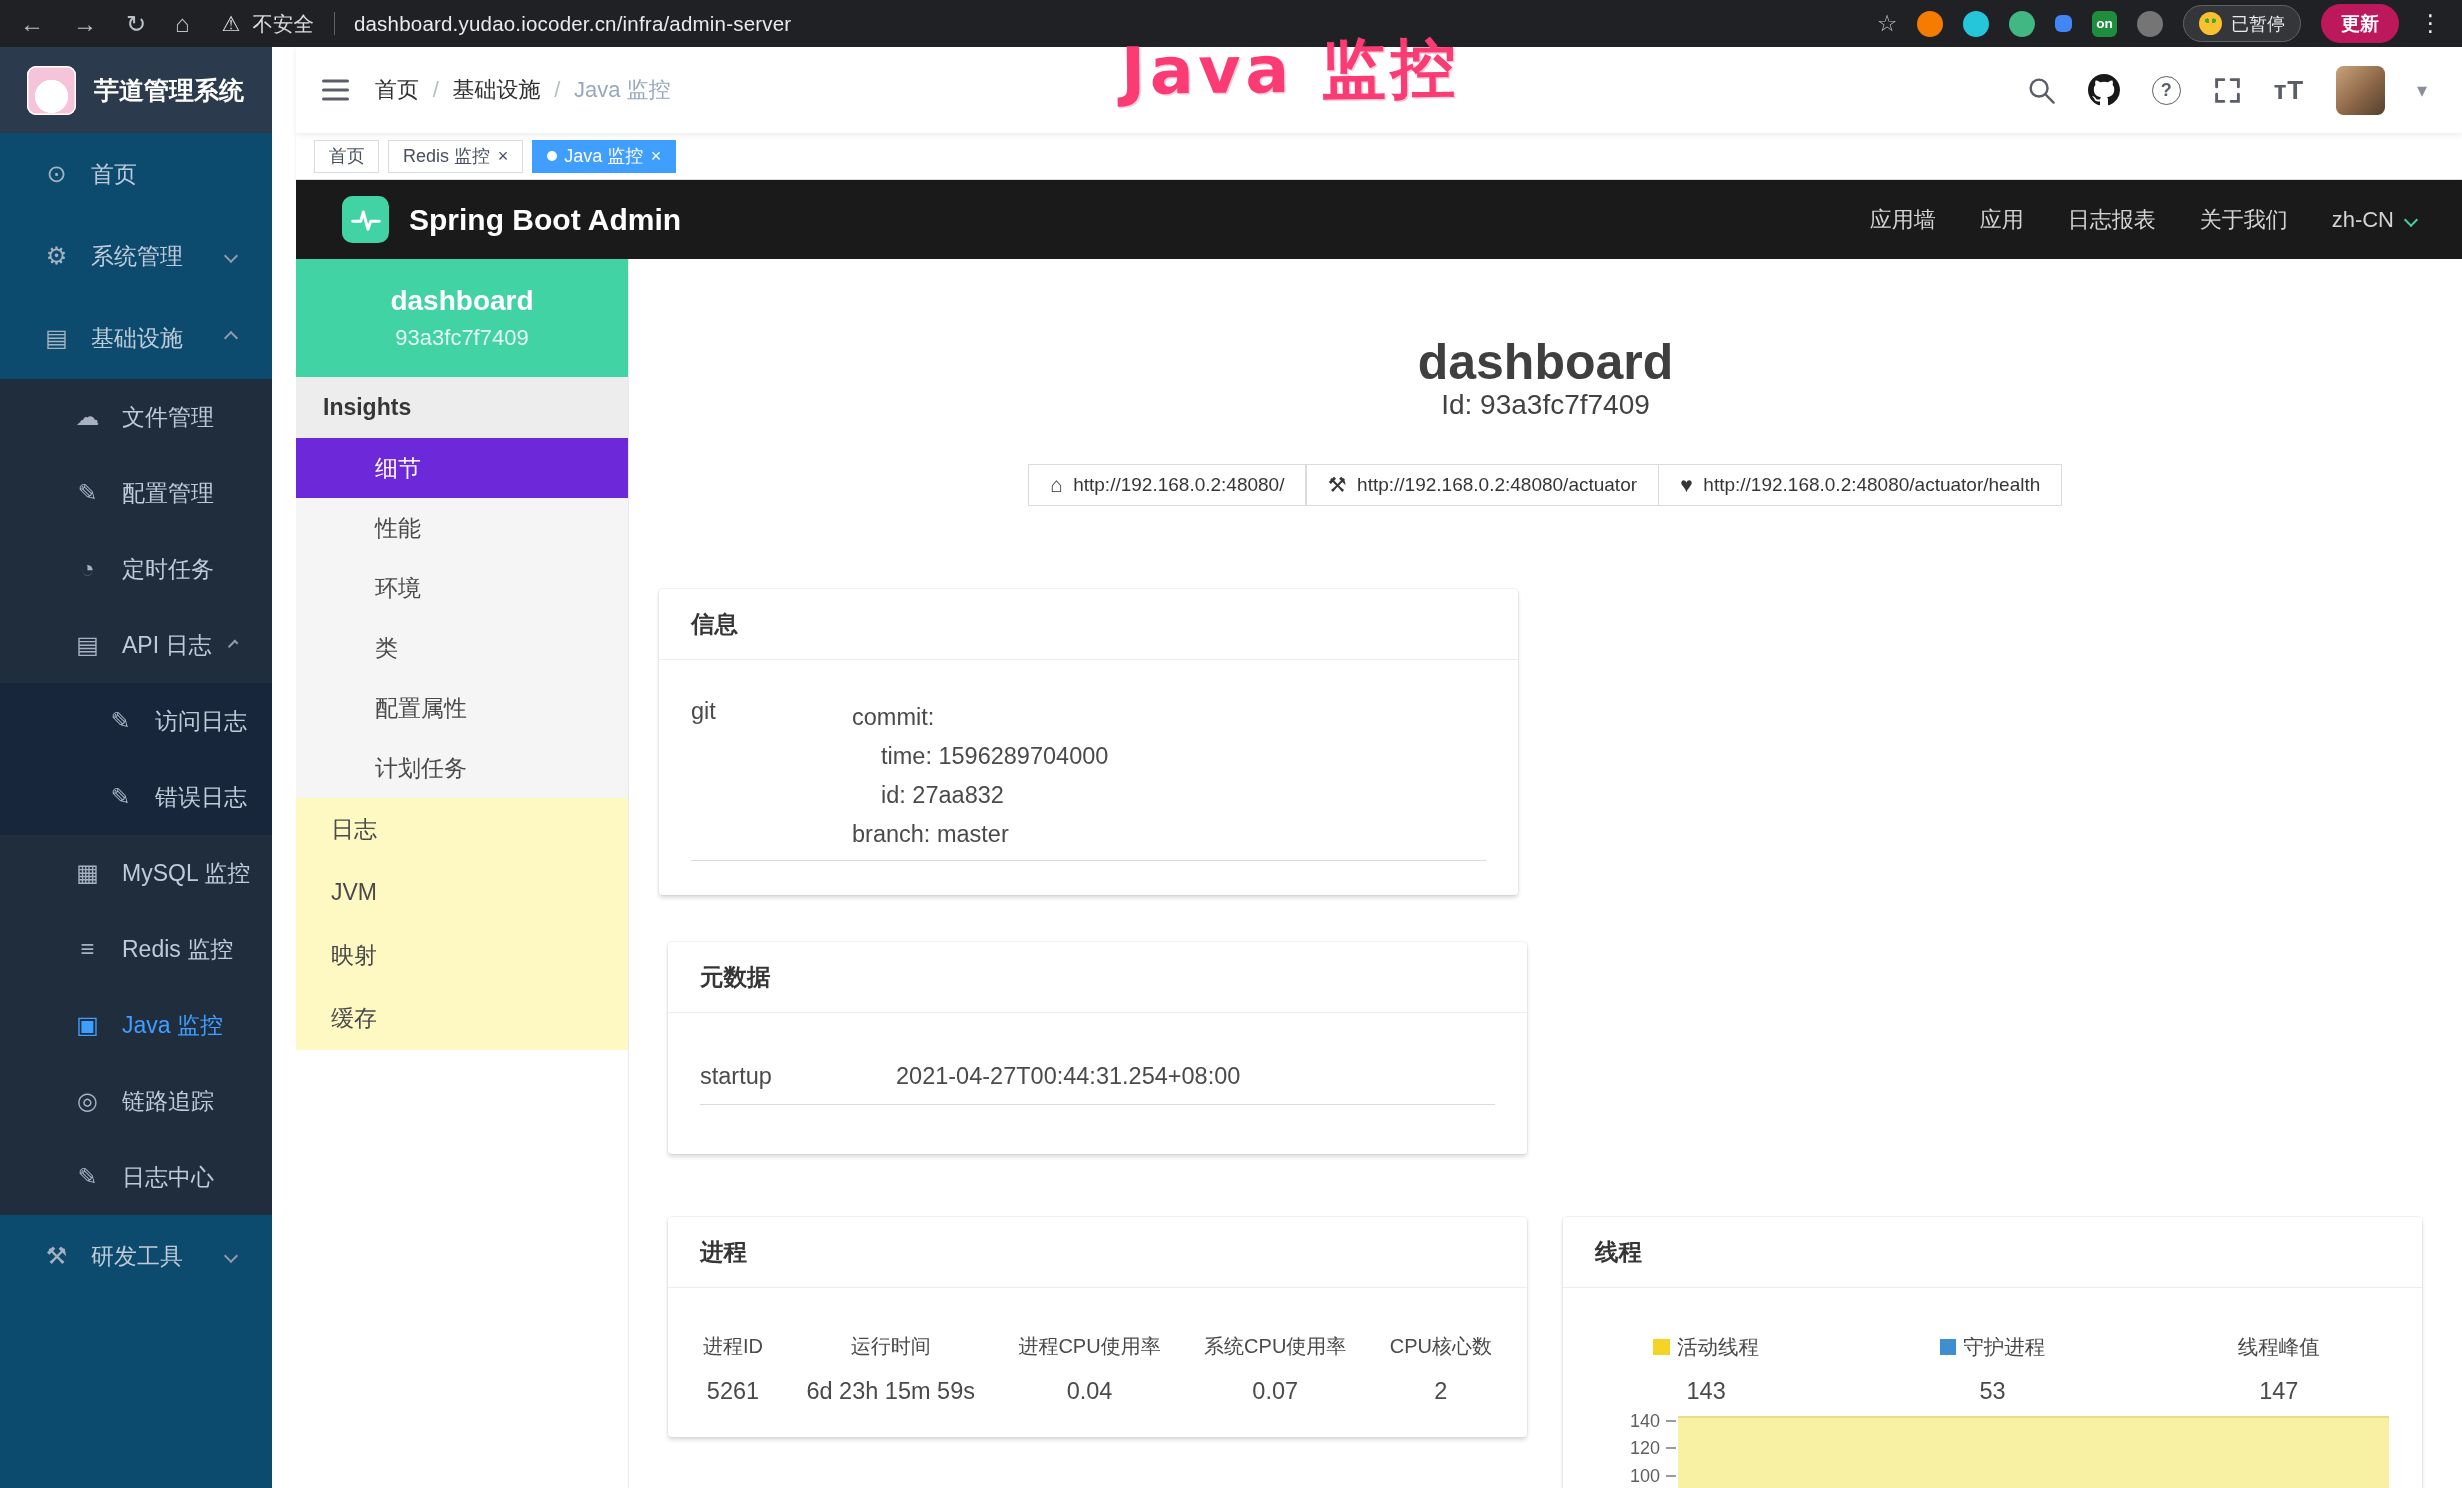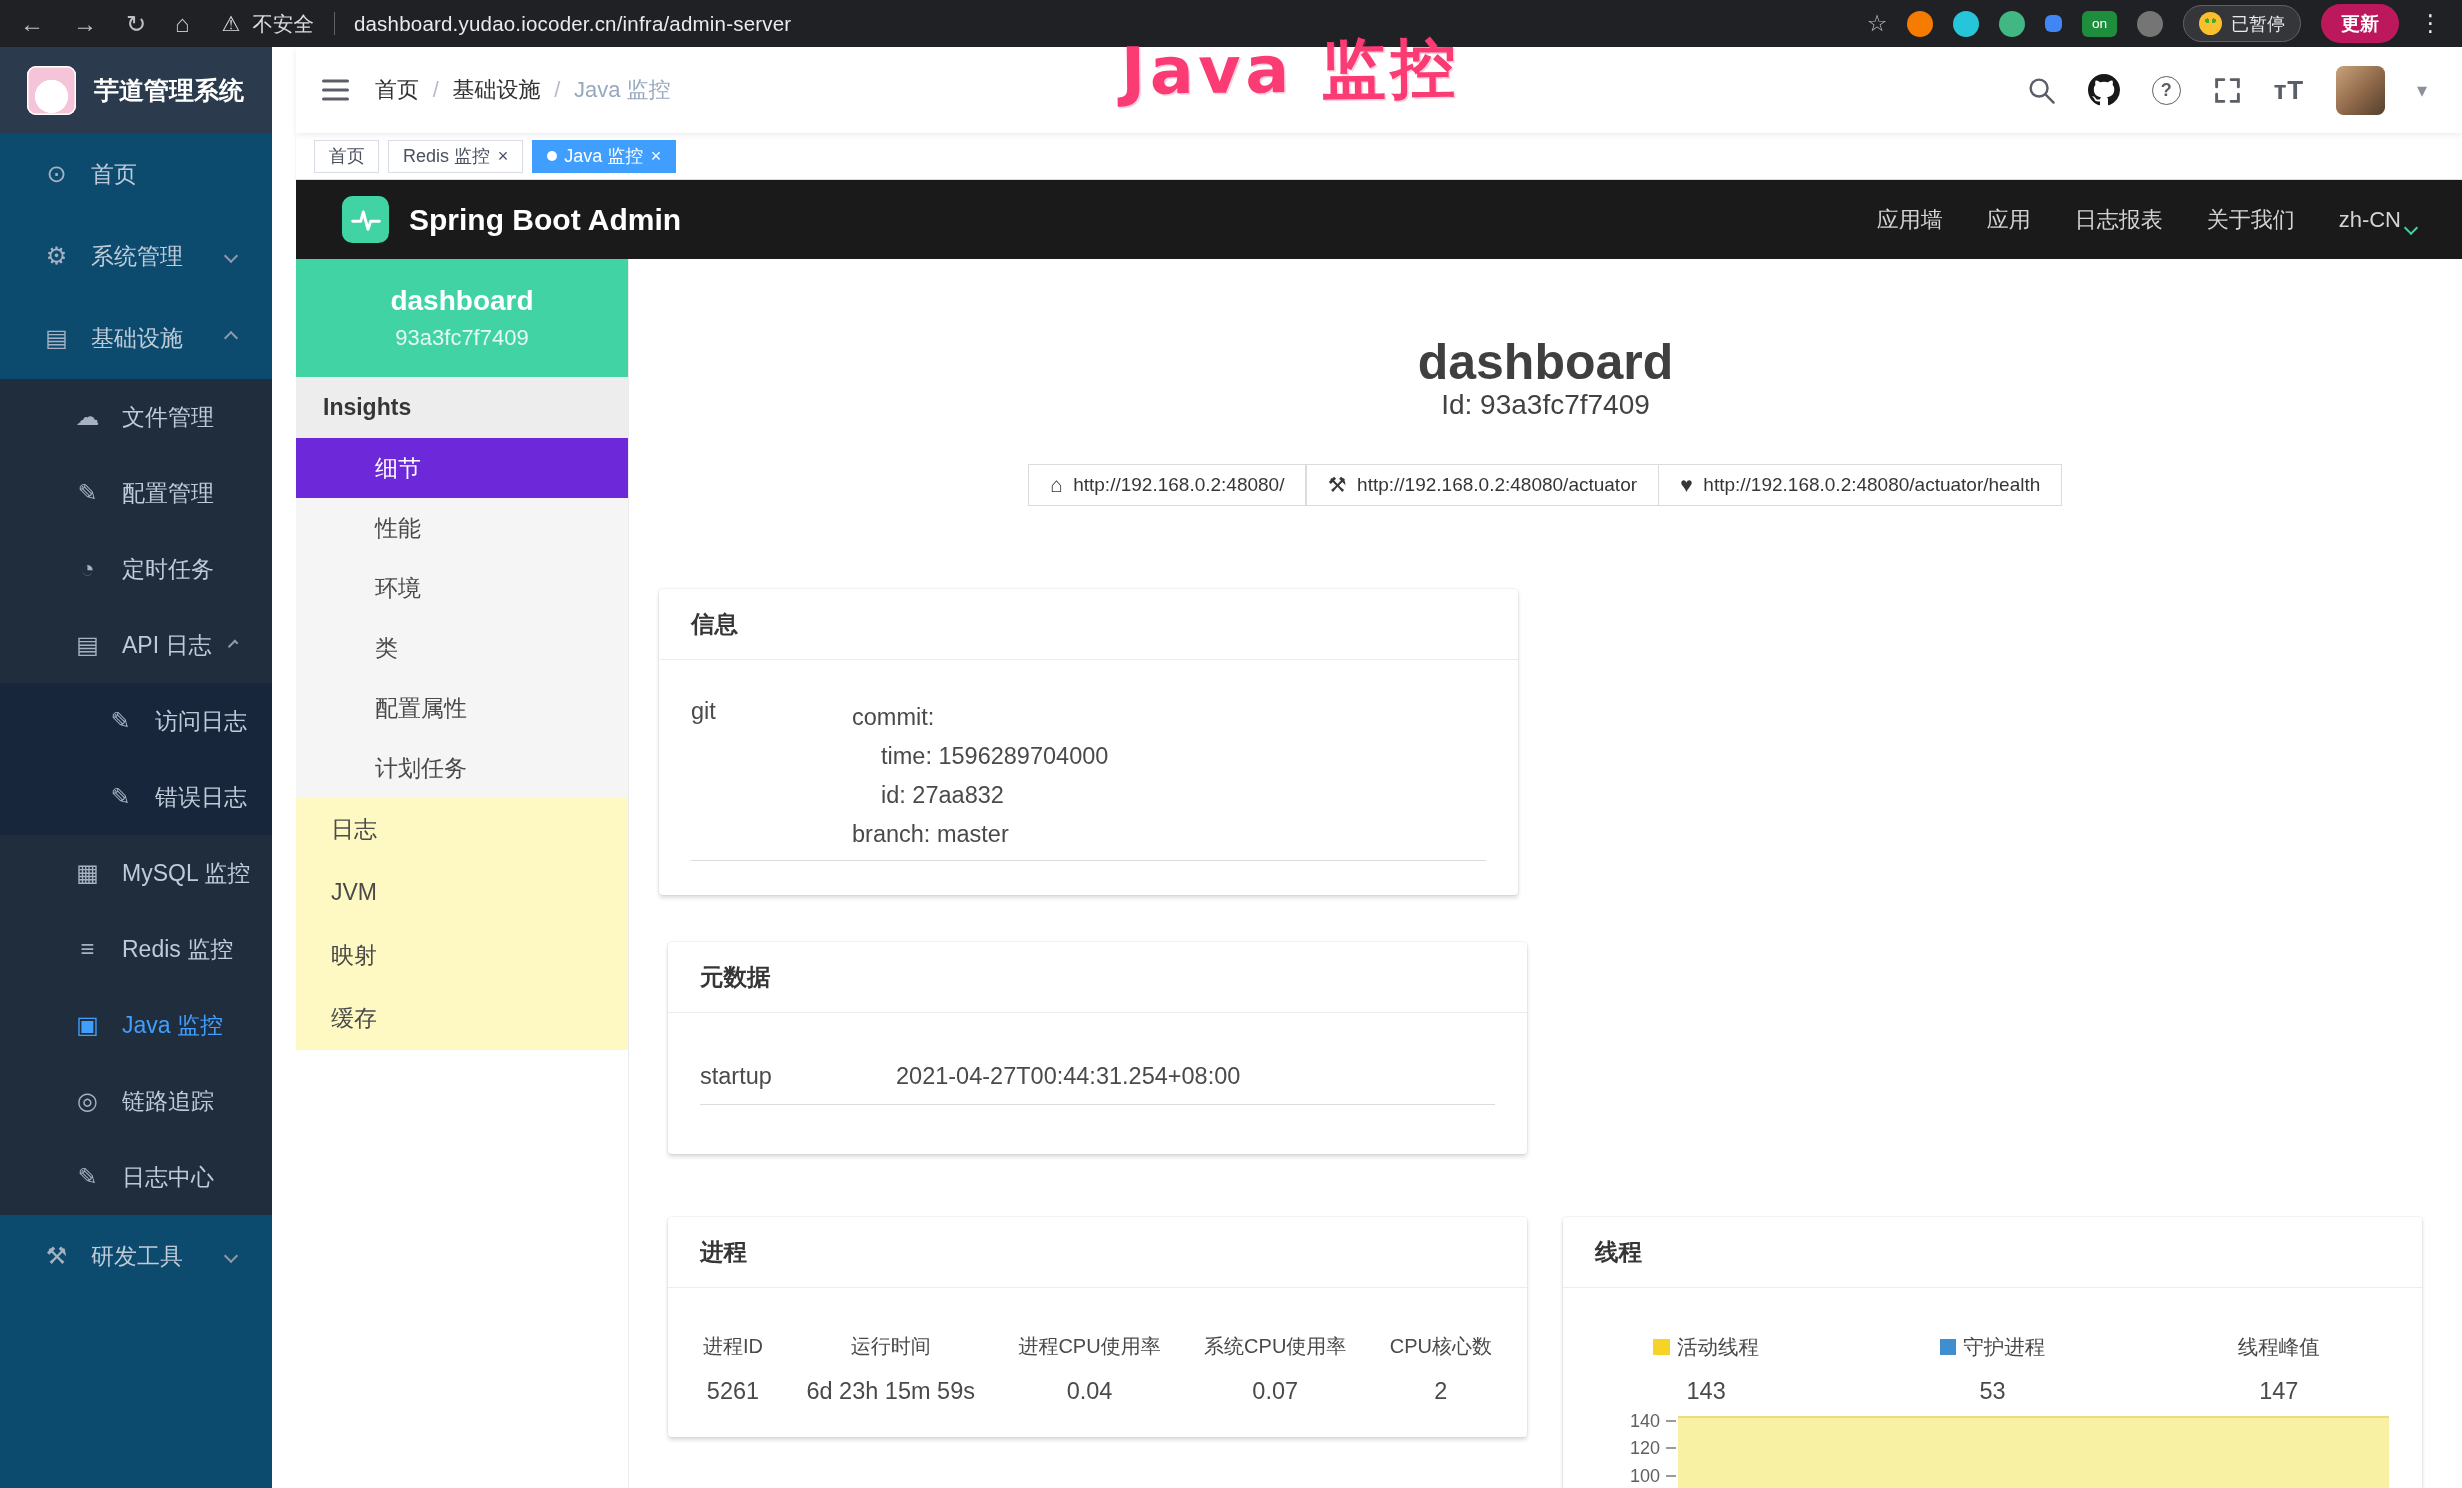--- a/index.html
+++ b/index.html
@@ -12,21 +12,21 @@
   .nav-btns { display:flex; align-items:center; gap:29px; font-size:24px; color:#bdc1c6; }
   .nav-btns span { cursor:pointer; }
   .omnibox { display:flex; align-items:center; margin-left:32px; font-size:20.5px; color:#dadce0; gap:12px; }
   .omnibox .warn { font-size:21px; color:#dadce0; }
   .omni-div { width:0.8px; height:23px; background:#5f6368; margin:0 7.6px; }
   .omnibox .url { color:#e8eaed; letter-spacing:0.2px; }
   .browser-right { margin-left:auto; display:flex; align-items:center; gap:20px; }
   .star { font-size:23px; color:#bdc1c6; }
   .ext { width:26px; height:26px; border-radius:50%; }
   .ext.sq { border-radius:6px; }
-  .on-badge { width:35px; height:26px; border-radius:6px; background:#1e8e3e; color:#fff; font-size:13.7px; display:flex; align-items:center; justify-content:center; font-weight:normal; }
+  .on-badge { width:25px; height:26px; border-radius:6px; background:#1e8e3e; color:#fff; font-size:13.7px; display:flex; align-items:center; justify-content:center; font-weight:bold; }
   .paused-pill { display:flex; align-items:center; gap:9px; background:#35363a; border:0.8px solid #5f6368; border-radius:23px; padding:5.3px 15px; font-size:18px; color:#e8eaed; }
   .face { width:23px; height:23px; border-radius:50%; background:radial-gradient(circle at 35% 38%, #4a3 0 2.3px, transparent 2.3px), radial-gradient(circle at 65% 38%, #4a3 0 2.3px, transparent 2.3px), #fbc02d; }
   .update-btn { background:#be185d; color:#fff; border-radius:23px; padding:6.8px 20px; font-size:19px; font-weight:bold; }
   .kebab { font-size:23px; color:#e8eaed; }
 
   
   .app-sidebar { position:absolute; left:0; top:47px; width:272px; bottom:0; background:#0c4a6e; color:#bfcbd9; z-index:10; overflow:hidden; }
   .logo-row { height:86px; display:flex; align-items:center; padding-left:27px; gap:18px; background:#2b3a4d; }
   .logo-img { width:49px; height:49px; border-radius:9px; background:radial-gradient(circle at 50% 62%, #fff 0 42%, #f6c4d8 43% 100%); box-shadow:0 0 0 1.5px #fff inset; }
   .logo-title { color:#fff; font-size:25px; font-weight:bold; white-space:nowrap; }
@@ -64,21 +64,21 @@
   .tag .x { font-size:18px; line-height:1; }
   .tag.active { background:#409eff; border-color:#409eff; color:#fff; }
   .tag .dot { width:10px; height:10px; border-radius:50%; background:#fff; }
 
   
   .sba-navbar { position:absolute; left:296px; top:180px; right:0; height:79px; background:#1a1a1a; display:flex; align-items:center; padding:0 46px; z-index:6; }
   .sba-brand { display:flex; align-items:center; gap:20px; color:#fff; font-weight:bold; font-size:30px; cursor:pointer; }
   .sba-logo { width:47px; height:47px; border-radius:10.6px; background:#42d3a5; display:flex; align-items:center; justify-content:center; }
   .sba-nav { margin-left:auto; display:flex; align-items:center; gap:44px; font-size:22px; color:#d4d4d4; }
   .sba-nav > div { cursor:pointer; }
-  .locale { display:flex; align-items:flex-end; gap:5px; }
+  .locale { display:flex; align-items:center; gap:12px; }
 
   
   .sba-sidebar { position:absolute; left:296px; top:259px; width:333px; bottom:0; background:#fff; border-right:0.8px solid #ebebeb; z-index:5; overflow:hidden; }
   .sba-app { height:118px; background:#42d3a5; color:#fff; display:flex; flex-direction:column; align-items:center; justify-content:center; gap:7.6px; cursor:pointer; }
   .sba-app .name { font-size:28px; font-weight:bold; }
   .sba-app .id { font-size:22px; color:rgba(255,255,255,.85); }
   .sba-section { height:61px; background:#ededed; display:flex; align-items:center; padding-left:27px; font-size:23px; font-weight:bold; color:#363636; }
   .sba-group { background:#f5f5f5; }
   .sba-item { height:60px; display:flex; align-items:center; padding-left:79px; font-size:23px; color:#4a4a4a; cursor:pointer; }
   .sba-item.active { background:#6d28d9; color:#fff; }

